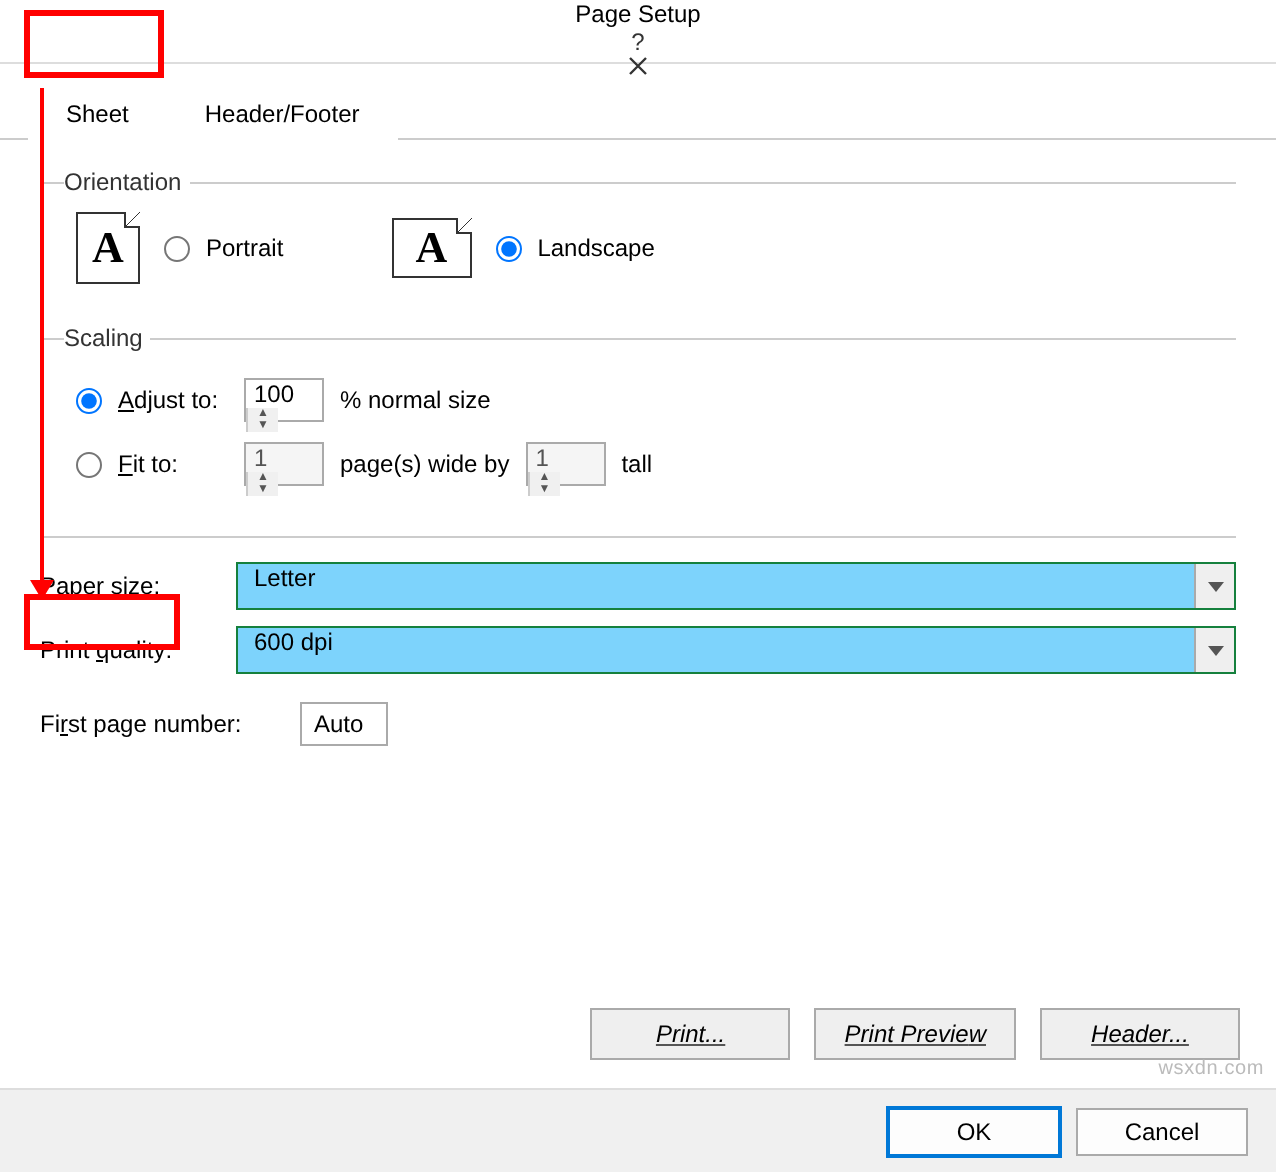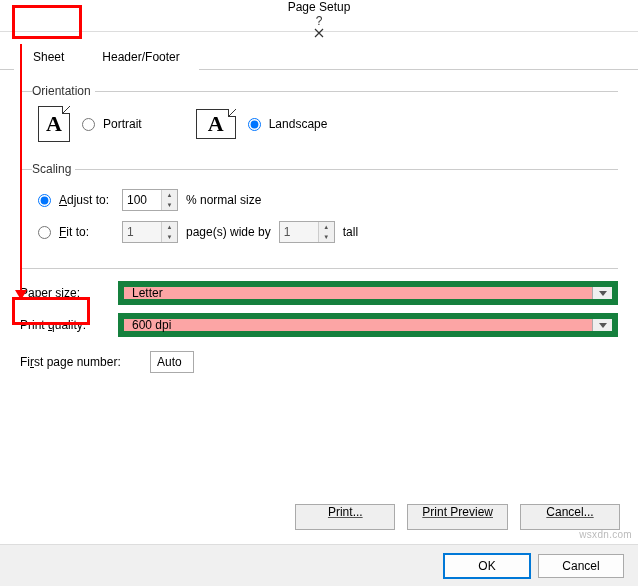--- a/index.html
+++ b/index.html
@@ -19,36 +19,36 @@
     fieldset { border: none; border-top: 1px solid #ccc; margin: 2px 0 8px 0; padding: 8px 12px 12px 12px; }
     legend { padding: 0 4px 0 0; color: #333; }
     .orient-row { display: flex; align-items: center; gap: 12px; padding-left: 6px; }
     .page-icon { width: 32px; height: 36px; border: 1px solid #333; position: relative; background: #fff; display: flex; align-items: center; justify-content: center; }
     .page-icon .fold { position: absolute; top: -1px; right: -1px; width: 8px; height: 8px; background: linear-gradient(135deg, #fff 49%, #333 50%, #fff 51%); border-left: 1px solid #333; border-bottom: 1px solid #333; }
     .page-icon.landscape { width: 40px; height: 30px; }
     .letter { font-family: 'Times New Roman', serif; font-size: 22px; font-weight: bold; }
     .radio-wrap { display: flex; align-items: center; gap: 4px; }
     .radio-wrap input { margin: 0 4px 0 0; }
     .scaling-row { display: flex; align-items: center; gap: 8px; padding: 5px 6px; }
-    .spinner { display: inline-flex; align-items: stretch; border: 1px solid #aaa; height: 22px; background: #fff; }
+    .spinner { display: inline-flex; align-items: stretch; border: 1px solid #aaa; height: 22px; background: #fff; flex-direction: column; }
     .spinner.disabled { background: #f5f5f5; color: #999; }
     .spinner input { border: none; width: 38px; padding: 0 4px; background: transparent; outline: none; }
     .spinner .btns { display: flex; flex-direction: column; width: 16px; border-left: 1px solid #ccc; }
     .spinner .btns div { flex: 1; display: flex; align-items: center; justify-content: center; font-size: 6px; color: #555; background: #f0f0f0; }
     .form-row { display: flex; align-items: center; margin: 8px 0; gap: 10px; padding-left: 0; }
     .form-row label { min-width: 88px; }
     .form-row.quality label { min-width: 88px; }
-    .dropdown { flex: 1; border: 6px solid #15803d; height: 24px; display: flex; align-items: center; background: #fca5a5; }
+    .dropdown { flex: 1; border: 1px solid #15803d; height: 24px; display: flex; background: #7dd3fc; }
     .dropdown span { flex: 1; padding: 0 8px; }
     .dd-btn { width: 20px; height: 100%; border-left: 1px solid #aaa; background: #efefef; display: flex; align-items: center; justify-content: center; }
     .dd-btn svg { width: 8px; height: 5px; }
     .small-input { display: inline-flex; border: 1px solid #aaa; height: 22px; align-items: center; background: #fff; }
     .small-input input { border: none; width: 42px; padding: 0 6px; outline: none; background: transparent; }
     .btn-row { position: absolute; right: 18px; bottom: 56px; display: flex; gap: 12px; }
-    .btn, .btn2 { min-width: 100px; height: 26px; border: 1px solid #aaa; background: #efefef; display: flex; justify-content: center; padding: 0 14px; }
+    .btn, .btn2 { min-width: 100px; height: 26px; border: 1px solid #aaa; background: #efefef; display: flex; align-items: center; justify-content: center; padding: 0 14px; font-style: italic; }
     .btn span, .btn2 span { text-decoration: underline; text-decoration-color: #555; }
     .footer { position: absolute; bottom: 0; left: 0; right: 0; height: 42px; background: #f0f0f0; border-top: 1px solid #ddd; display: flex; align-items: center; justify-content: flex-end; padding: 12px 14px; gap: 8px; }
     .fbtn { min-width: 86px; height: 24px; border: 1px solid #aaa; background: #fdfdfd; display: flex; align-items: center; justify-content: center; }
     .fbtn.primary { border: 1px solid #0078d7; outline: 1px solid #0078d7; }
     .u { text-decoration: underline; }
     .watermark { position: absolute; right: 6px; bottom: 46px; font-size: 10px; color: #bbb; letter-spacing: 0.3px; pointer-events: none; }
   </style>
 </head>
 <body>
 
@@ -170,21 +170,21 @@
 </div>
 
 <div class="btn-row">
   <div class="btn">
       <span>Print...</span>
     </div>
   <div class="btn">
       <span>Print Previe<span class="u">w</span></span>
     </div>
   <div class="btn">
-      <span>Cancel...</span>
+      <span>Header...</span>
     </div>
 </div>
 
 <div class="watermark">wsxdn.com</div>
 
 <div class="footer">
   <div class="fbtn primary">
       <span>OK</span>
     </div>
   <div class="fbtn">

